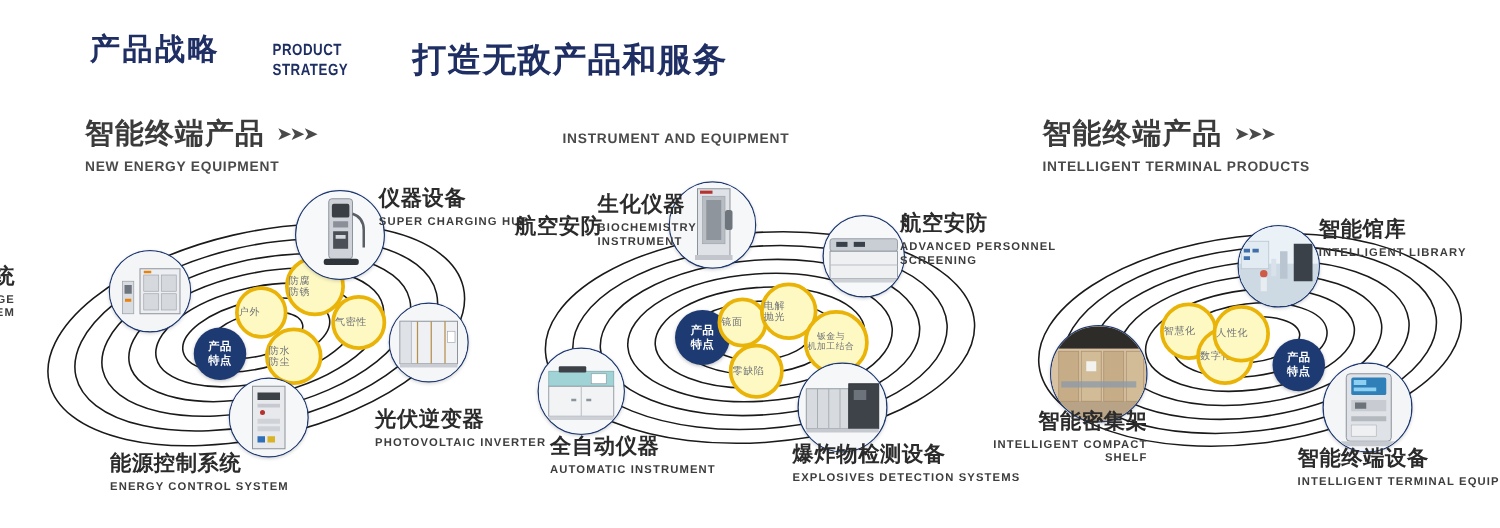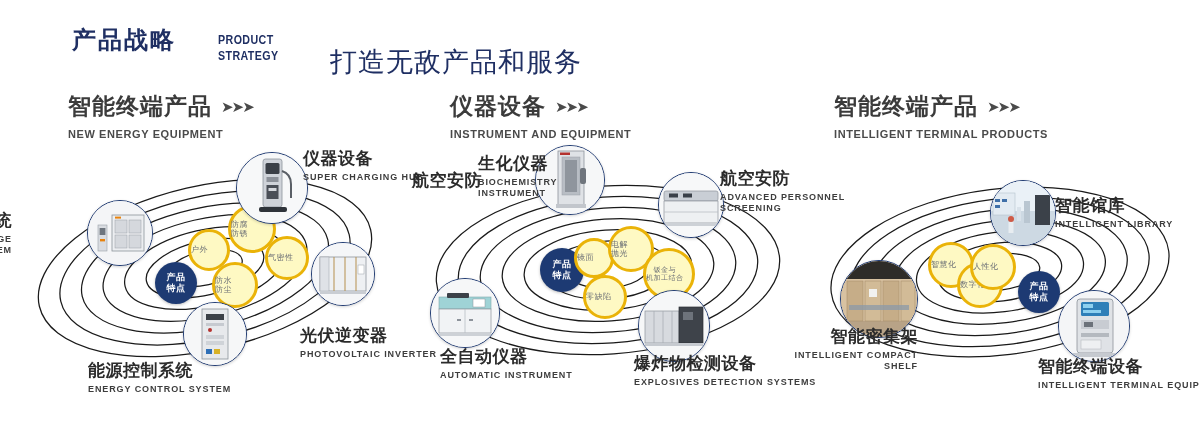--- a/index.html
+++ b/index.html
@@ -20,22 +20,22 @@
   .hdr-en{
     position:absolute;left:218px;top:32px;
     font-size:13px;font-weight:bold;color:#1f2f63;
     line-height:1.25;letter-spacing:0.5px;
     transform:scaleX(0.82);transform-origin:left top;
     white-space:nowrap;
   }
   .hdr-en span{display:block;}
   .hdr-slogan{
     position:absolute;left:330px;top:35px;
-    font-size:27px;font-weight:normal;letter-spacing:1px;
-    color:#1f2f63;white-space:nowrap;line-height:1;margin-top:14px;
+    font-size:27px;font-weight:bold;letter-spacing:1px;
+    color:#1f2f63;white-space:nowrap;line-height:1;
   }
 
   
   .sec-title{position:absolute;}
   .sec-cn{
     font-size:23px;font-weight:bold;color:#3b3b3b;
     white-space:nowrap;line-height:1;letter-spacing:1px;
   }
   .sec-arrows{
     display:inline-block;margin-left:9px;color:#4a4a4a;
@@ -107,21 +107,20 @@
     </div>
     <div class="hdr-slogan">打造无敌产品和服务</div>
   </div>
 
   <div class="sec-title" style="left:68px;top:95px;">
     <div class="sec-cn"><span>智能终端产品</span><span class="sec-arrows">➤➤➤</span></div>
     <div class="sec-en">NEW ENERGY EQUIPMENT</div>
   </div>
 
   <div class="sec-title" style="left:450px;top:95px;">
-    <div class="sec-cn"><span>仪器设备</span><span class="sec-arrows">➤➤➤</span></div>
     <div class="sec-en">INSTRUMENT AND EQUIPMENT</div>
   </div>
 
   <div class="sec-title" style="left:834px;top:95px;">
     <div class="sec-cn"><span>智能终端产品</span><span class="sec-arrows">➤➤➤</span></div>
     <div class="sec-en">INTELLIGENT TERMINAL PRODUCTS</div>
   </div>
 
   <div class="cluster" style="left:0px;top:150px;width:420px;height:240px;">
 
@@ -471,21 +470,21 @@
           <rect x="24" y="19" width="18" height="3" fill="#8ed0ef"></rect>
           <rect x="22" y="29" width="28" height="9" fill="#c8ccd2"></rect>
           <rect x="25" y="31" width="9" height="5" fill="#6c727a"></rect>
           <rect x="22" y="42" width="28" height="4" fill="#b4b9bf"></rect>
           <rect x="22" y="49" width="20" height="9" fill="#eef0f2" stroke="#aeb3b9" stroke-width="0.5"></rect>
           <rect x="14" y="62" width="44" height="4" fill="#c6cad0"></rect>
         </svg>
       </div>
     </div>
 
-    <div class="cap left" style="left:255px;top:25px;margin-top:22px;">
+    <div class="cap left" style="left:255px;top:25px;">
       <div class="cn">智能馆库</div>
       <div class="en">INTELLIGENT LIBRARY</div>
     </div>
 
     <div class="cap right" style="left:-40px;top:178px;width:158px;">
       <div class="cn">智能密集架</div>
       <div class="en">
         <div>INTELLIGENT COMPACT</div>
         <div>SHELF</div>
       </div>

